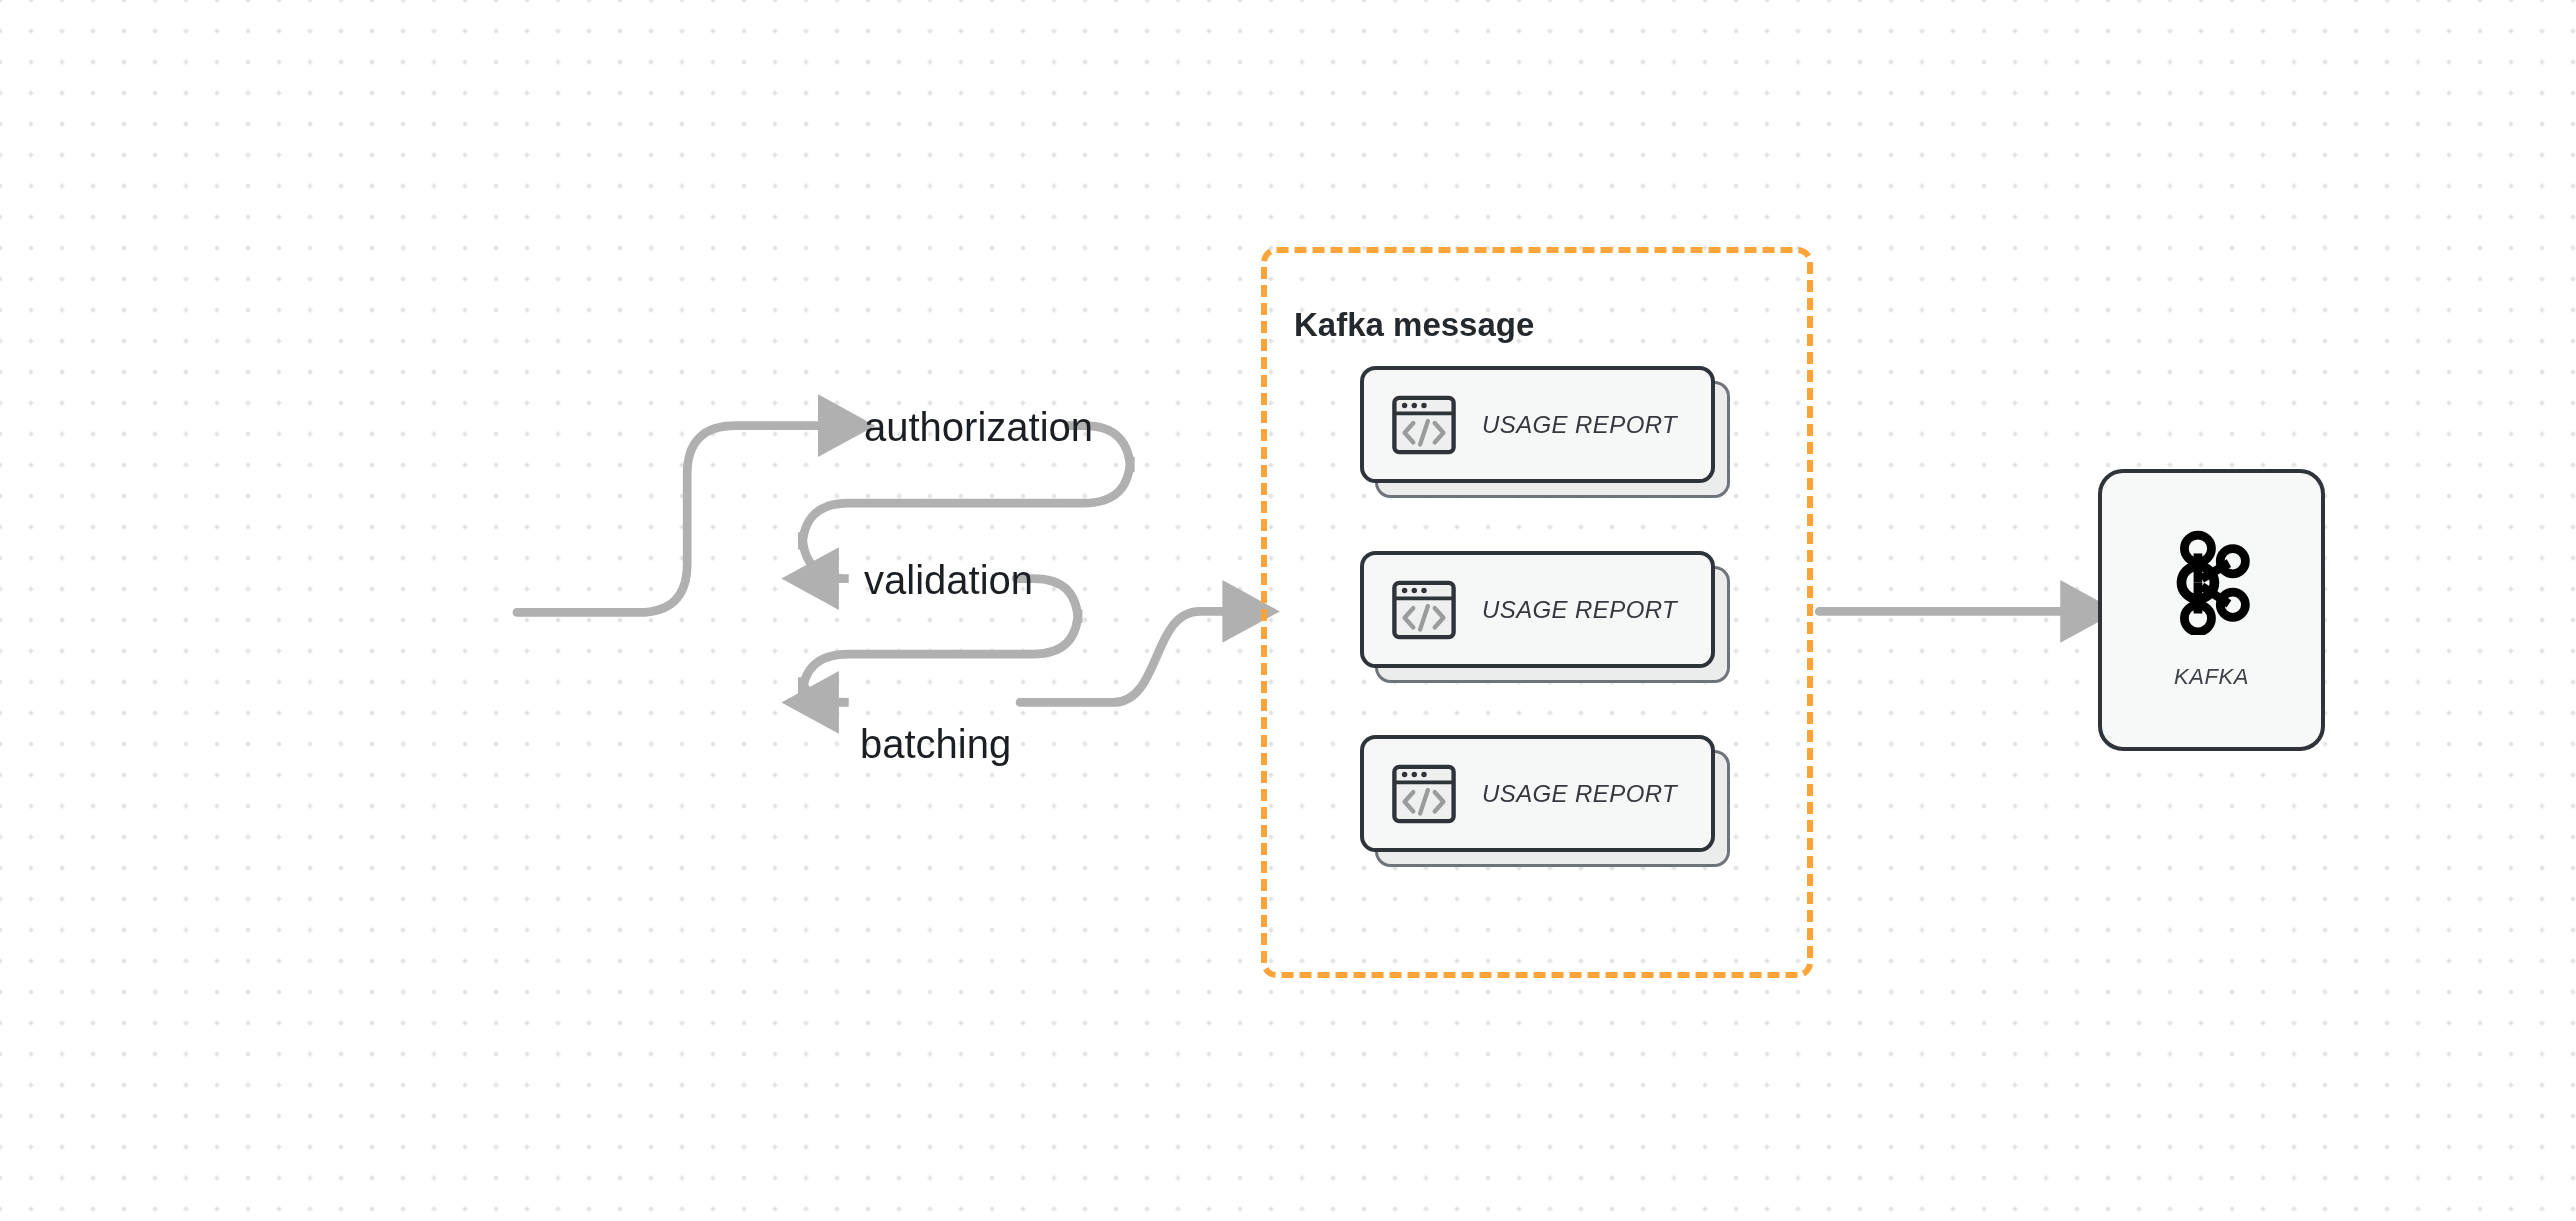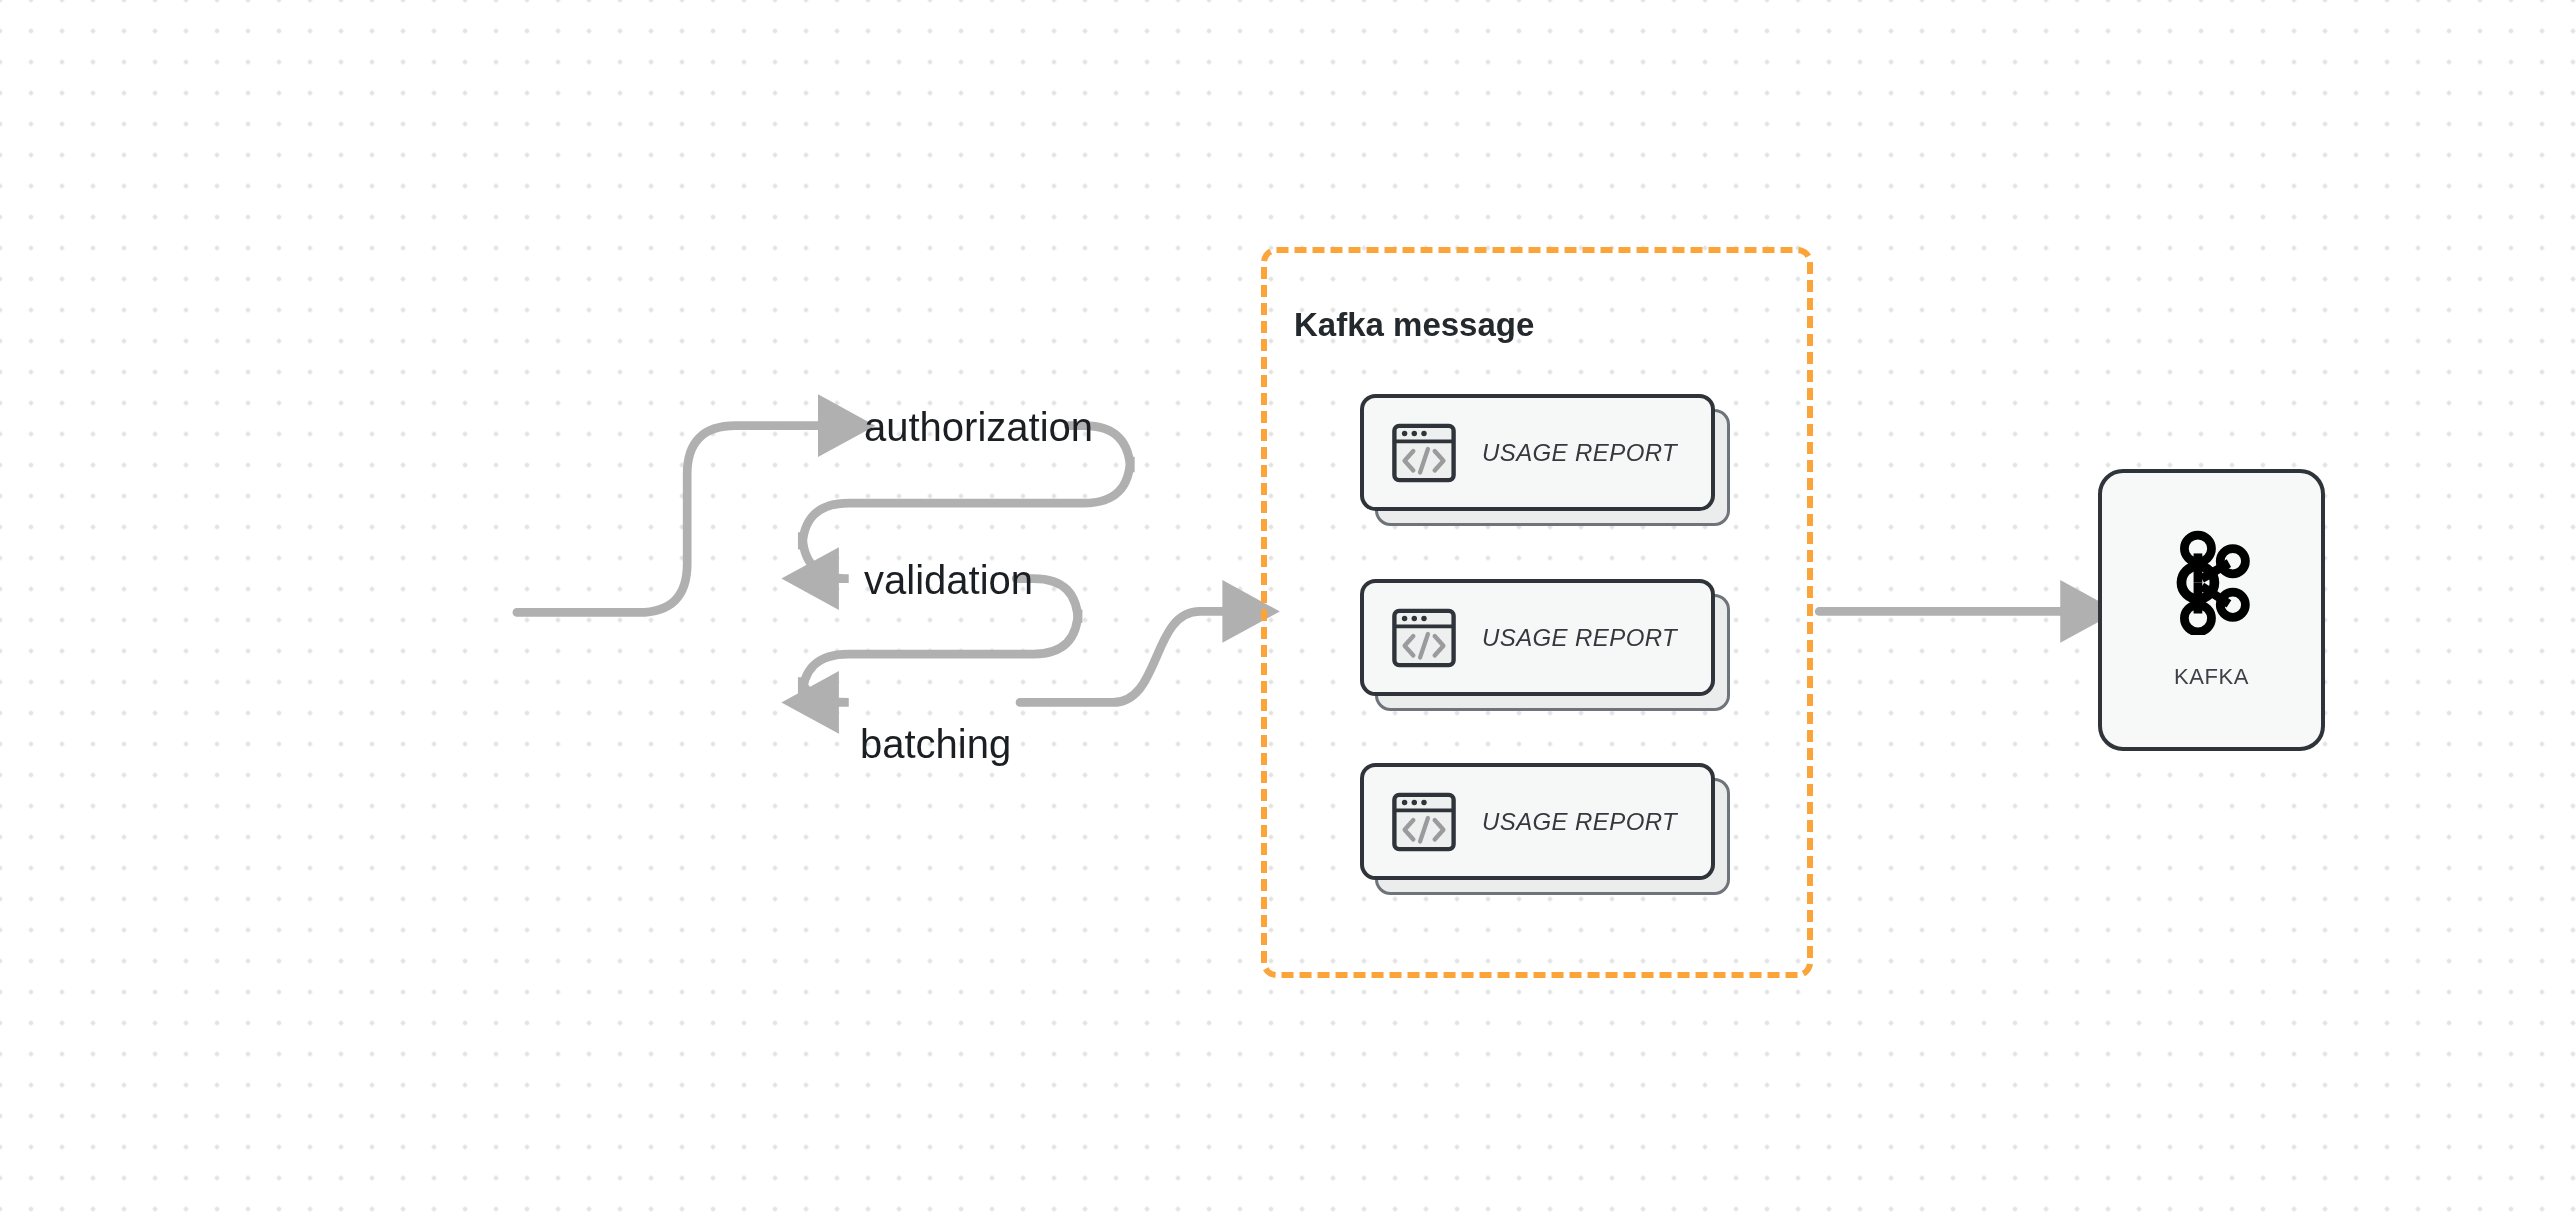--- a/index.html
+++ b/index.html
@@ -62,20 +62,21 @@
   #usage-service-node .node-icon { margin-bottom: 15.5px; }
   #usage-service-node .node-label { margin-top: 1.9px; }
 
   
   #kafka-node {
     left: 2098px;
     top: 469px;
     width: 227px;
     height: 282px;
     border-radius: 25px;
+    font-style: italic;
   }
   #kafka-node .node-icon { margin-bottom: 25px; }
 
   
   #kafka-message-group {
     position: absolute;
     left: 1261px;
     top: 247px;
     width: 552px;
     height: 731px;
@@ -92,21 +93,20 @@
     white-space: nowrap;
     font-weight: bold;
   }
 
   
   .report-card-wrap {
     position: absolute;
     left: 93px;
     width: 370px;
     height: 150px;
-    margin-top: 28px;
   }
   .report-card-wrap.c0 { top: 113px; }
   .report-card-wrap.c1 { top: 298px; }
   .report-card-wrap.c2 { top: 482px; }
 
   .report-card-back {
     position: absolute;
     left: 14.5px;
     top: 14.5px;
     width: 355px;

